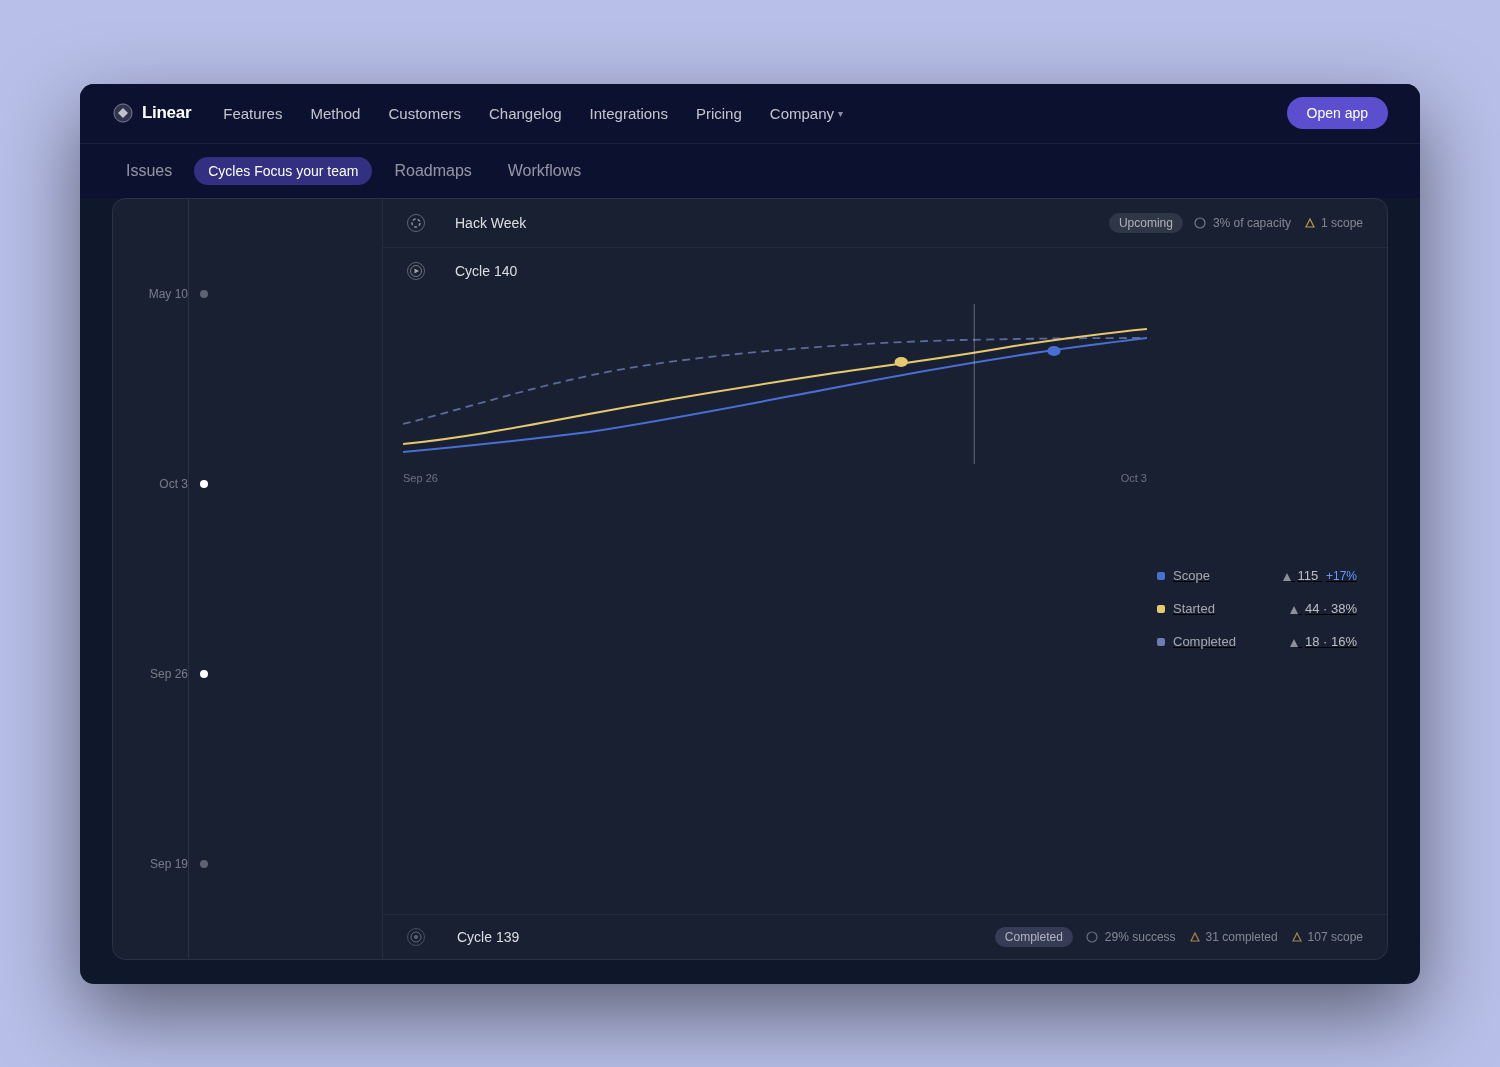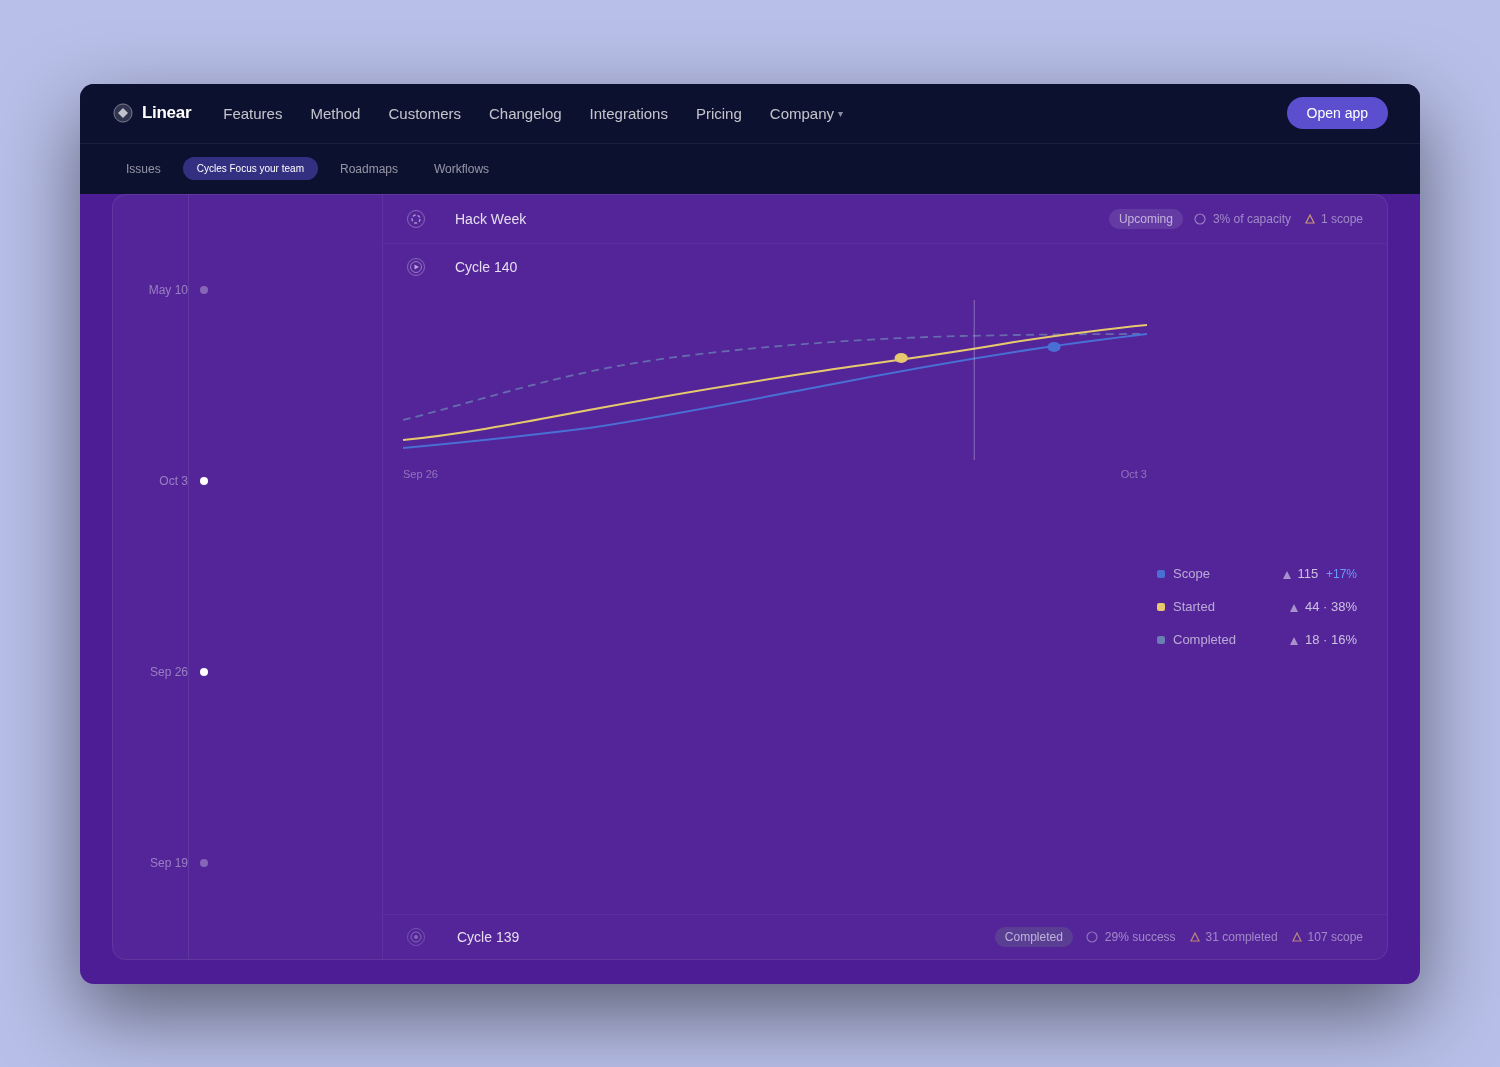--- a/index.html
+++ b/index.html
@@ -11,21 +11,21 @@
       display: flex;
       align-items: center;
       justify-content: center;
       font-family: -apple-system, BlinkMacSystemFont, 'Segoe UI', sans-serif;
       overflow: hidden;
     }
 
     .browser-window {
       width: 1340px;
       height: 900px;
-      background: #4c1d95;
+      background: #0f172a;
       border-radius: 14px;
       box-shadow: 0 30px 80px rgba(0,0,0,0.5);
       overflow: hidden;
       display: flex;
       flex-direction: column;
     }
 
     
     .navbar {
       display: flex;
@@ -94,31 +94,31 @@
       align-items: center;
       padding: 12px 32px;
       gap: 8px;
       background: #0d1130;
       flex-shrink: 0;
     }
 
     .subnav-item {
       padding: 6px 14px;
       border-radius: 20px;
-      font-size: 12px;
+      font-size: 16px;
       color: rgba(255,255,255,0.55);
       cursor: pointer;
     }
 
     .subnav-cycles {
       background: rgba(90, 78, 210, 0.5);
       color: #fff;
       padding: 6px 14px;
       border-radius: 20px;
-      font-size: 10px;
+      font-size: 14px;
       cursor: pointer;
     }
 
     
     .hero {
       text-align: center;
       padding: 48px 32px 32px;
       flex-shrink: 0;
     }
 
@@ -262,20 +262,21 @@
       display: flex;
       flex-direction: column;
       gap: 18px;
       justify-content: center;
     }
 
     .legend-item {
       display: flex;
       align-items: center;
       gap: 8px;
+      text-decoration: underline;
     }
 
     .legend-square {
       width: 8px;
       height: 8px;
       border-radius: 2px;
       flex-shrink: 0;
     }
 
     .legend-label {

